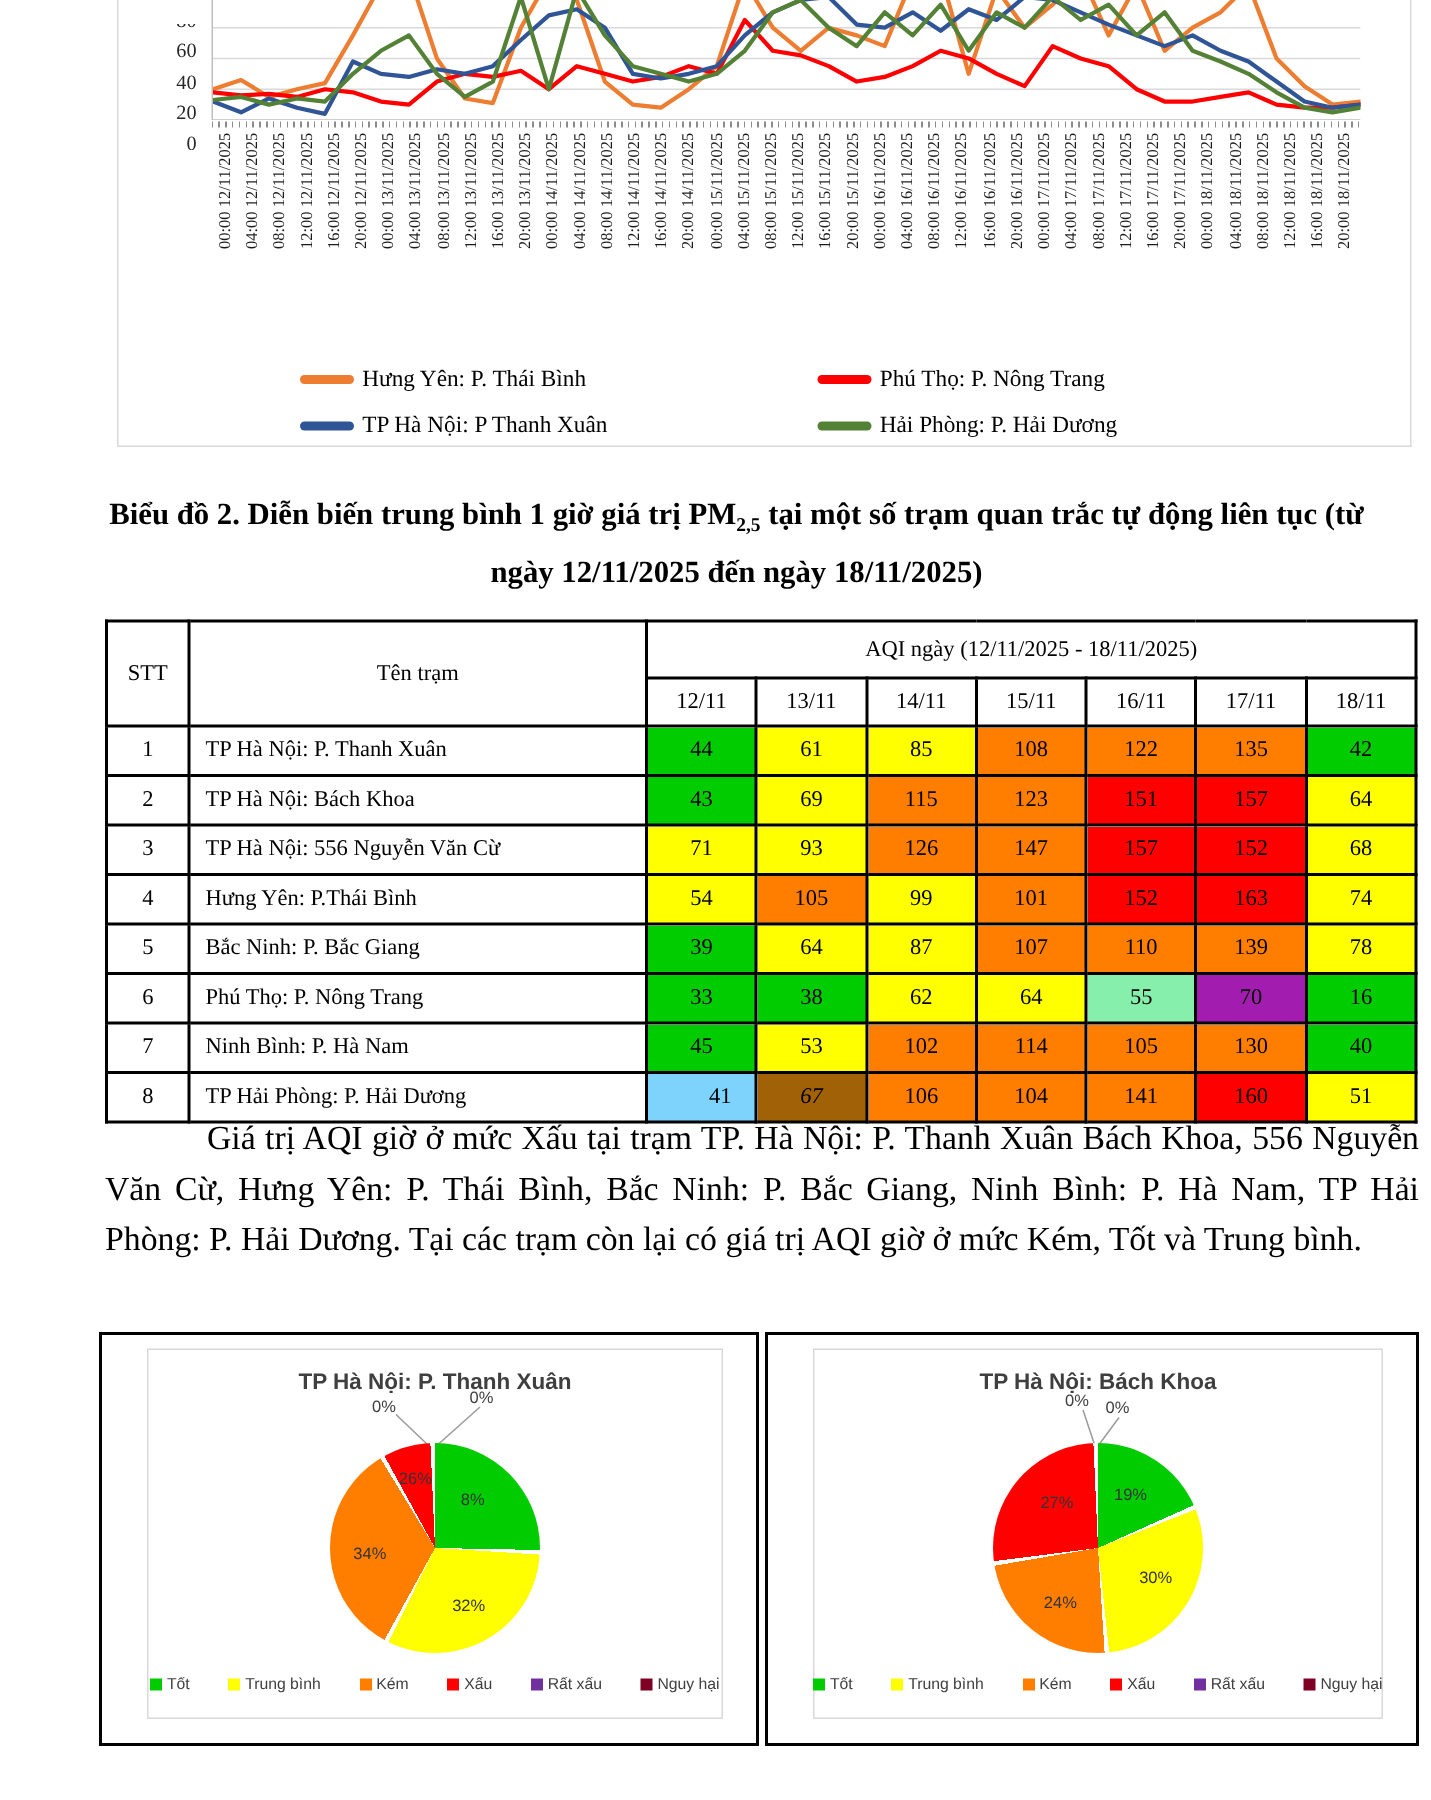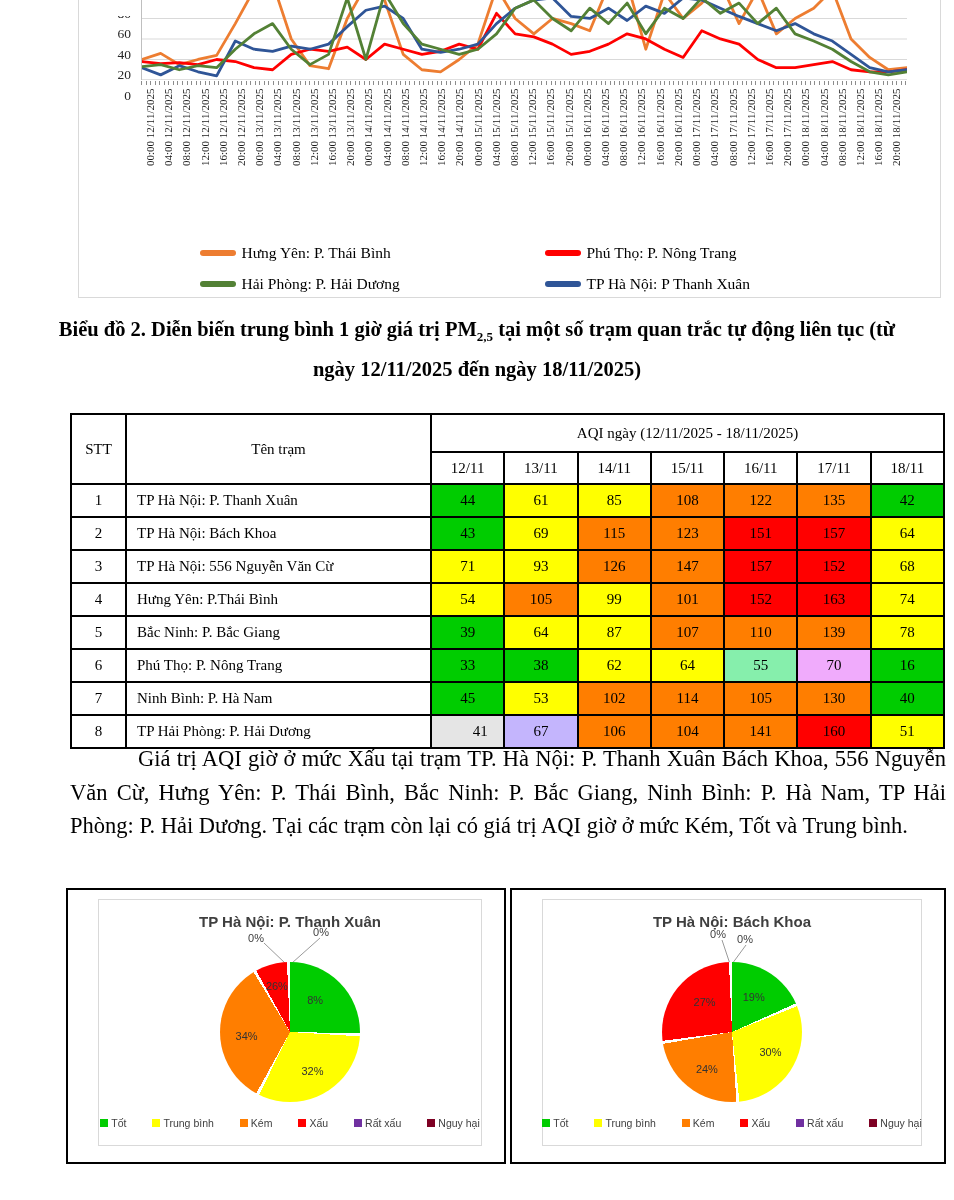--- a/index.html
+++ b/index.html
@@ -18,21 +18,21 @@
   .xlabels{position:absolute;left:62px;top:88px;width:765px;height:128px;display:flex;}
   .xlab{flex:0 0 18.21px;writing-mode:vertical-rl;transform:rotate(180deg);
         font-size:11px;line-height:18.2px;color:#1a1a1a;white-space:nowrap;
         height:128px;text-align:right;}
   .lc-legend{position:absolute;left:0;top:224px;width:100%;display:flex;flex-wrap:wrap;
              justify-content:center;column-gap:70px;row-gap:13px;margin-top:20px;}
   .lc-item{display:flex;align-items:center;width:275px;font-size:15.5px;color:#000;}
   .lc-swatch{width:36px;height:6px;border-radius:3px;margin-right:6px;flex:0 0 auto;}
 
   
-  .caption{position:absolute;left:40px;top:313px;width:874px;margin:0;text-align:center;
+  .caption{position:absolute;left:40px;top:313px;width:874px;margin:14px;text-align:center;
            font-weight:bold;font-size:20.5px;line-height:32px;}
   .caption sub,.table-title sub{font-size:13px;}
   .table-title{position:absolute;left:40px;top:383px;width:874px;margin:0;text-align:center;
            font-weight:bold;font-size:20.5px;}
 
   
   table.aqi{position:absolute;left:70px;top:413px;width:875px;border-collapse:collapse;
             font-size:15px;table-layout:fixed;}
   .aqi th,.aqi td{border:2px solid #000;text-align:center;padding:1px 3px;overflow:hidden;}
   .aqi thead tr:first-child th{height:34px;font-weight:normal;}
@@ -135,26 +135,26 @@
     <div class="lc-legend" id="lcLegend">
         <div class="lc-item">
           <span class="lc-swatch" style="background: rgb(237, 125, 49);"></span>
           <span>Hưng Yên: P. Thái Bình</span>
         </div>
         <div class="lc-item">
           <span class="lc-swatch" style="background: rgb(255, 0, 0);"></span>
           <span>Phú Thọ: P. Nông Trang</span>
         </div>
         <div class="lc-item">
+          <span class="lc-swatch" style="background: rgb(47, 85, 151);"></span>
+          <span>TP Hà Nội: P Thanh Xuân</span>
+        </div>
+        <div class="lc-item">
           <span class="lc-swatch" style="background: rgb(83, 129, 53);"></span>
           <span>Hải Phòng: P. Hải Dương</span>
-        </div>
-        <div class="lc-item">
-          <span class="lc-swatch" style="background: rgb(47, 85, 151);"></span>
-          <span>TP Hà Nội: P Thanh Xuân</span>
         </div>
       </div>
   </section>
 
   <p class="caption"><span>Biểu đồ 2. Diễn biến trung bình 1 giờ giá trị PM</span><sub>2,5</sub><span> tại một số trạm quan trắc tự động liên tục (từ ngày 12/11/2025 đến ngày 18/11/2025)</span></p>
 
 
   <table class="aqi">
     <colgroup>
       <col style="width:55px">
@@ -240,39 +240,39 @@
           <td style="background: rgb(255, 255, 0);">78</td>
         </tr>
         <tr>
           <td>6</td>
           <td class="name">Phú Thọ: P. Nông Trang</td>
           <td style="background: rgb(0, 204, 0);">33</td>
           <td style="background: rgb(0, 204, 0);">38</td>
           <td style="background: rgb(255, 255, 0);">62</td>
           <td style="background: rgb(255, 255, 0);">64</td>
           <td style="background: #86efac; margin-top: 44px;">55</td>
-          <td style="background: #f0abfc;">70</td>
+          <td style="background: #a21caf;">70</td>
           <td style="background: rgb(0, 204, 0);">16</td>
         </tr>
         <tr>
           <td>7</td>
           <td class="name">Ninh Bình: P. Hà Nam</td>
           <td style="background: rgb(0, 204, 0);">45</td>
           <td style="background: rgb(255, 255, 0);">53</td>
           <td style="background: rgb(255, 126, 0);">102</td>
           <td style="background: rgb(255, 126, 0);">114</td>
           <td style="background: rgb(255, 126, 0);">105</td>
           <td style="background: rgb(255, 126, 0);">130</td>
           <td style="background: rgb(0, 204, 0);">40</td>
         </tr>
         <tr>
           <td>8</td>
           <td class="name">TP Hải Phòng: P. Hải Dương</td>
-          <td style="background: #e5e5e5; padding-left: 28px;">41</td>
-          <td style="background: #c4b5fd;">67</td>
+          <td style="background: #7dd3fc; padding-left: 28px;">41</td>
+          <td style="background: #a16207; font-style: italic;">67</td>
           <td style="background: rgb(255, 126, 0);">106</td>
           <td style="background: rgb(255, 126, 0);">104</td>
           <td style="background: rgb(255, 126, 0);">141</td>
           <td style="background: rgb(255, 0, 0);">160</td>
           <td style="background: rgb(255, 255, 0);">51</td>
         </tr>
       </tbody>
   </table>
 
   <p class="body-text">Giá trị AQI giờ ở mức Xấu tại trạm TP. Hà Nội: P. Thanh Xuân Bách Khoa, 556 Nguyễn Văn Cừ, Hưng Yên: P. Thái Bình, Bắc Ninh: P. Bắc Giang, Ninh Bình: P. Hà Nam, TP Hải Phòng: P. Hải Dương. Tại các trạm còn lại có giá trị AQI giờ ở mức Kém, Tốt và Trung bình.</p>

